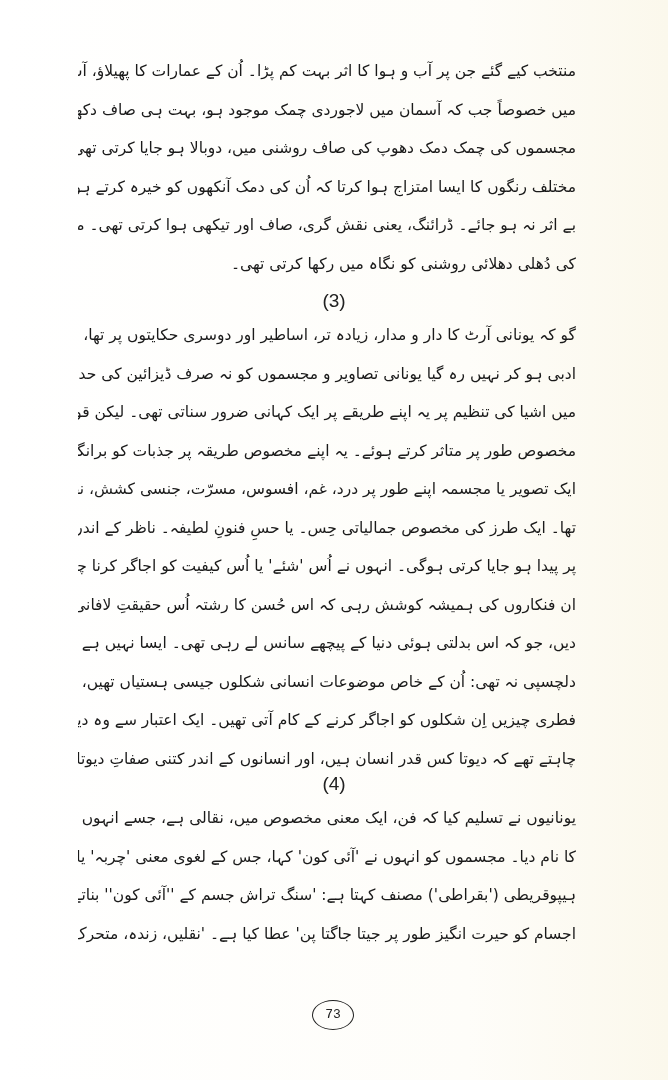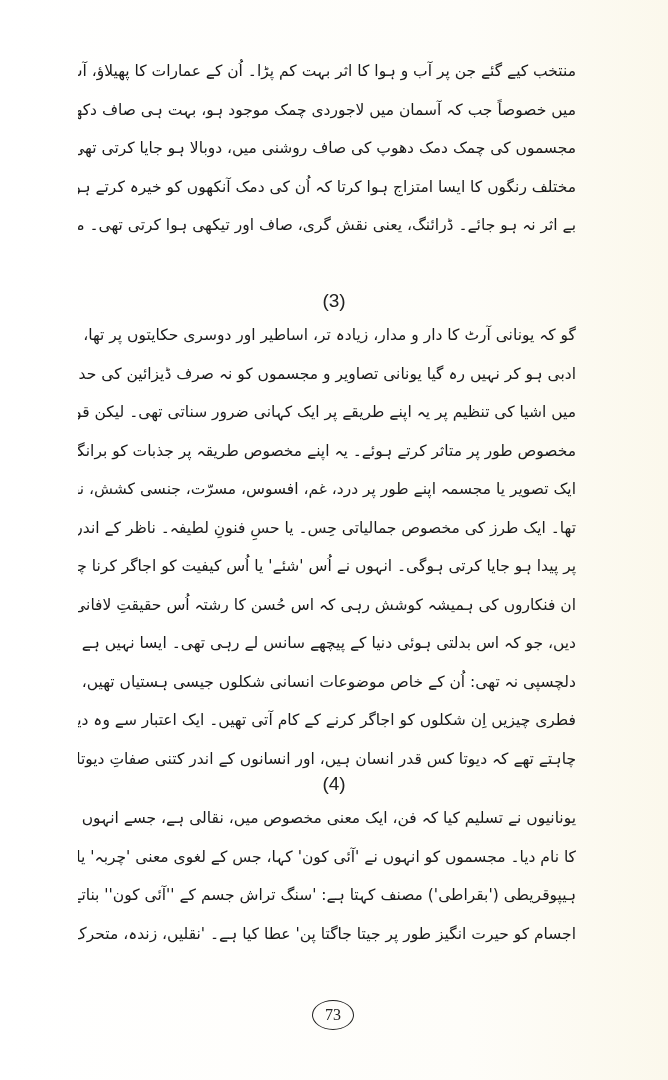--- a/index.html
+++ b/index.html
@@ -53,36 +53,37 @@
   .page-number {
     position: absolute;
     left: 312px;
     top: 1000px;
     width: 40px;
     height: 28px;
     border: 1.6px solid #222;
     border-radius: 50%;
     text-align: center;
     line-height: 28px;
-    font-family: Liberation Serif, serif;
-    font-size: 16px;
+    font-family: Liberation Mono, monospace;
+    font-size: 13px;
     color: #222;
   }
 </style>
 </head>
 <body>
 
 <div class="page">
 
   <div class="text-block block-1">
     <span class="line">منتخب کیے گئے جن پر آب و ہوا کا اثر بہت کم پڑا۔ اُن کے عمارات کا پھیلاؤ، آسمان کے پسِ منظر</span>
     <span class="line">میں خصوصاً جب کہ آسمان میں لاجوردی چمک موجود ہو، بہت ہی صاف دکھائی دیتا تھا۔ یونانی</span>
     <span class="line">مجسموں کی چمک دمک دھوپ کی صاف روشنی میں، دوبالا ہو جایا کرتی تھی۔ مصورانہ نمونوں میں</span>
     <span class="line">مختلف رنگوں کا ایسا امتزاج ہوا کرتا کہ اُن کی دمک آنکھوں کو خیرہ کرتے ہوئے، اکتاہٹ کی حد تک</span>
     <span class="line">بے اثر نہ ہو جائے۔ ڈرائنگ، یعنی نقش گری، صاف اور تیکھی ہوا کرتی تھی۔ مورل نقاشی بھی یونان</span>
+    <span class="line last">کی دُھلی دھلائی روشنی کو نگاہ میں رکھا کرتی تھی۔</span>
   </div>
 
   <div class="section-num sec-3">(3)</div>
 
   <div class="text-block block-2">
     <span class="line">گو کہ یونانی آرٹ کا دار و مدار، زیادہ تر، اساطیر اور دوسری حکایتوں پر تھا، لیکن کبھی بھی محض</span>
     <span class="line">ادبی ہو کر نہیں رہ گیا یونانی تصاویر و مجسموں کو نہ صرف ڈیزائین کی حد تک پسند کیا جاتا تھا، بلکہ خلا</span>
     <span class="line">میں اشیا کی تنظیم پر یہ اپنے طریقے پر ایک کہانی ضرور سناتی تھی۔ لیکن قوتِ باصرہ کے عناصر کو</span>
     <span class="line">مخصوص طور پر متاثر کرتے ہوئے۔ یہ اپنے مخصوص طریقہ پر جذبات کو برانگیختہ کیا کرتے تھے۔</span>
     <span class="line">ایک تصویر یا مجسمہ اپنے طور پر درد، غم، افسوس، مسرّت، جنسی کشش، نفرت کے جذبات سے کھیلتا</span>

